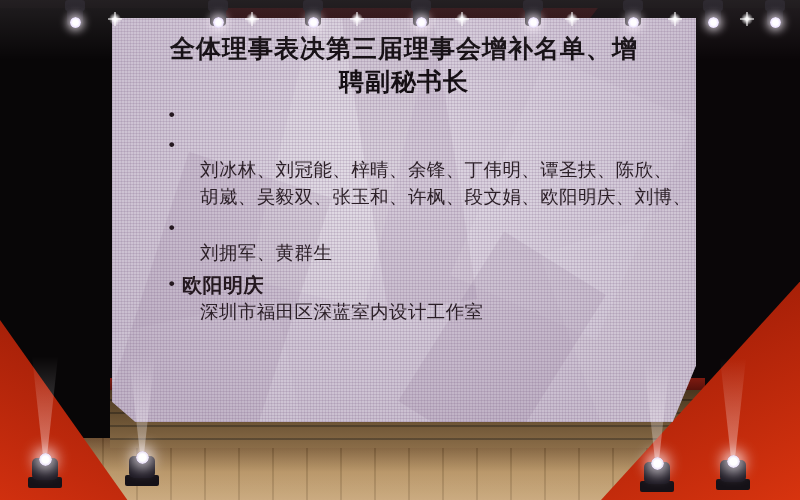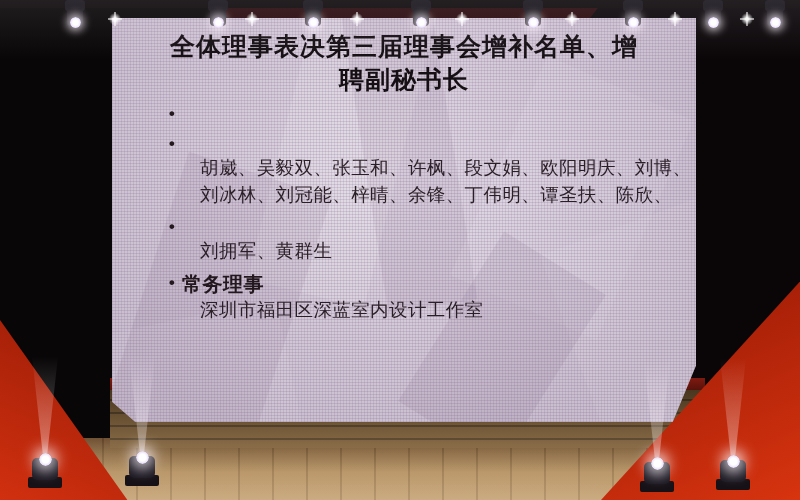--- a/index.html
+++ b/index.html
@@ -1,18 +1,18 @@
 <!DOCTYPE html>
 <html><head>
 <meta charset="utf-8">
 <style>
   html,body{margin:0;padding:0;background:#000;}
   #stage{
     position:relative;width:800px;height:500px;overflow:hidden;
-    font-family:Liberation Mono, monospace;
+    font-family:Liberation Sans, sans-serif;
     background:#15803d;
   }
   
   .backdrop{position:absolute;inset:0;
     background:
       radial-gradient(ellipse 420px 200px at 400px 470px, rgba(200,40,20,.55), rgba(120,18,10,0) 70%),
       linear-gradient(180deg,#270a0c 0%,#2d0c0d 42%,#5e1009 66%,#a81f0b 84%,#c0280d 100%);
   }
   .floor{position:absolute;left:0;right:0;bottom:0;height:62px;
     background:linear-gradient(180deg,#6a4a2c 0%,#8a6a44 22%,#b79465 55%,#c9a87c 100%);}
@@ -137,38 +137,38 @@
         </div>
         <div class="names">
         </div>
       </div>
 
       <div class="blk">
         <div class="head">
           <span class="bul">•</span>
         </div>
         <div class="names">
+          <div>刘冰林、刘冠能、梓晴、余锋、丁伟明、谭圣扶、陈欣、</div>
           <div>胡崴、吴毅双、张玉和、许枫、段文娟、欧阳明庆、刘博、</div>
-          <div>刘冰林、刘冠能、梓晴、余锋、丁伟明、谭圣扶、陈欣、</div>
         </div>
       </div>
 
       <div class="blk">
         <div class="head">
           <span class="bul">•</span>
         </div>
         <div class="names">
           <div>刘拥军、黄群生</div>
         </div>
       </div>
 
       <div class="blk">
         <div class="head">
           <span class="bul">•</span>
-          <span>常务理事</span>
+          <span>欧阳明庆</span>
         </div>
         <div class="names">
           <div>深圳市福田区深蓝室内设计工作室</div>
         </div>
       </div>
     </div>
   </div>
 
   <div class="truss"></div>
   <div id="truss-lights">

